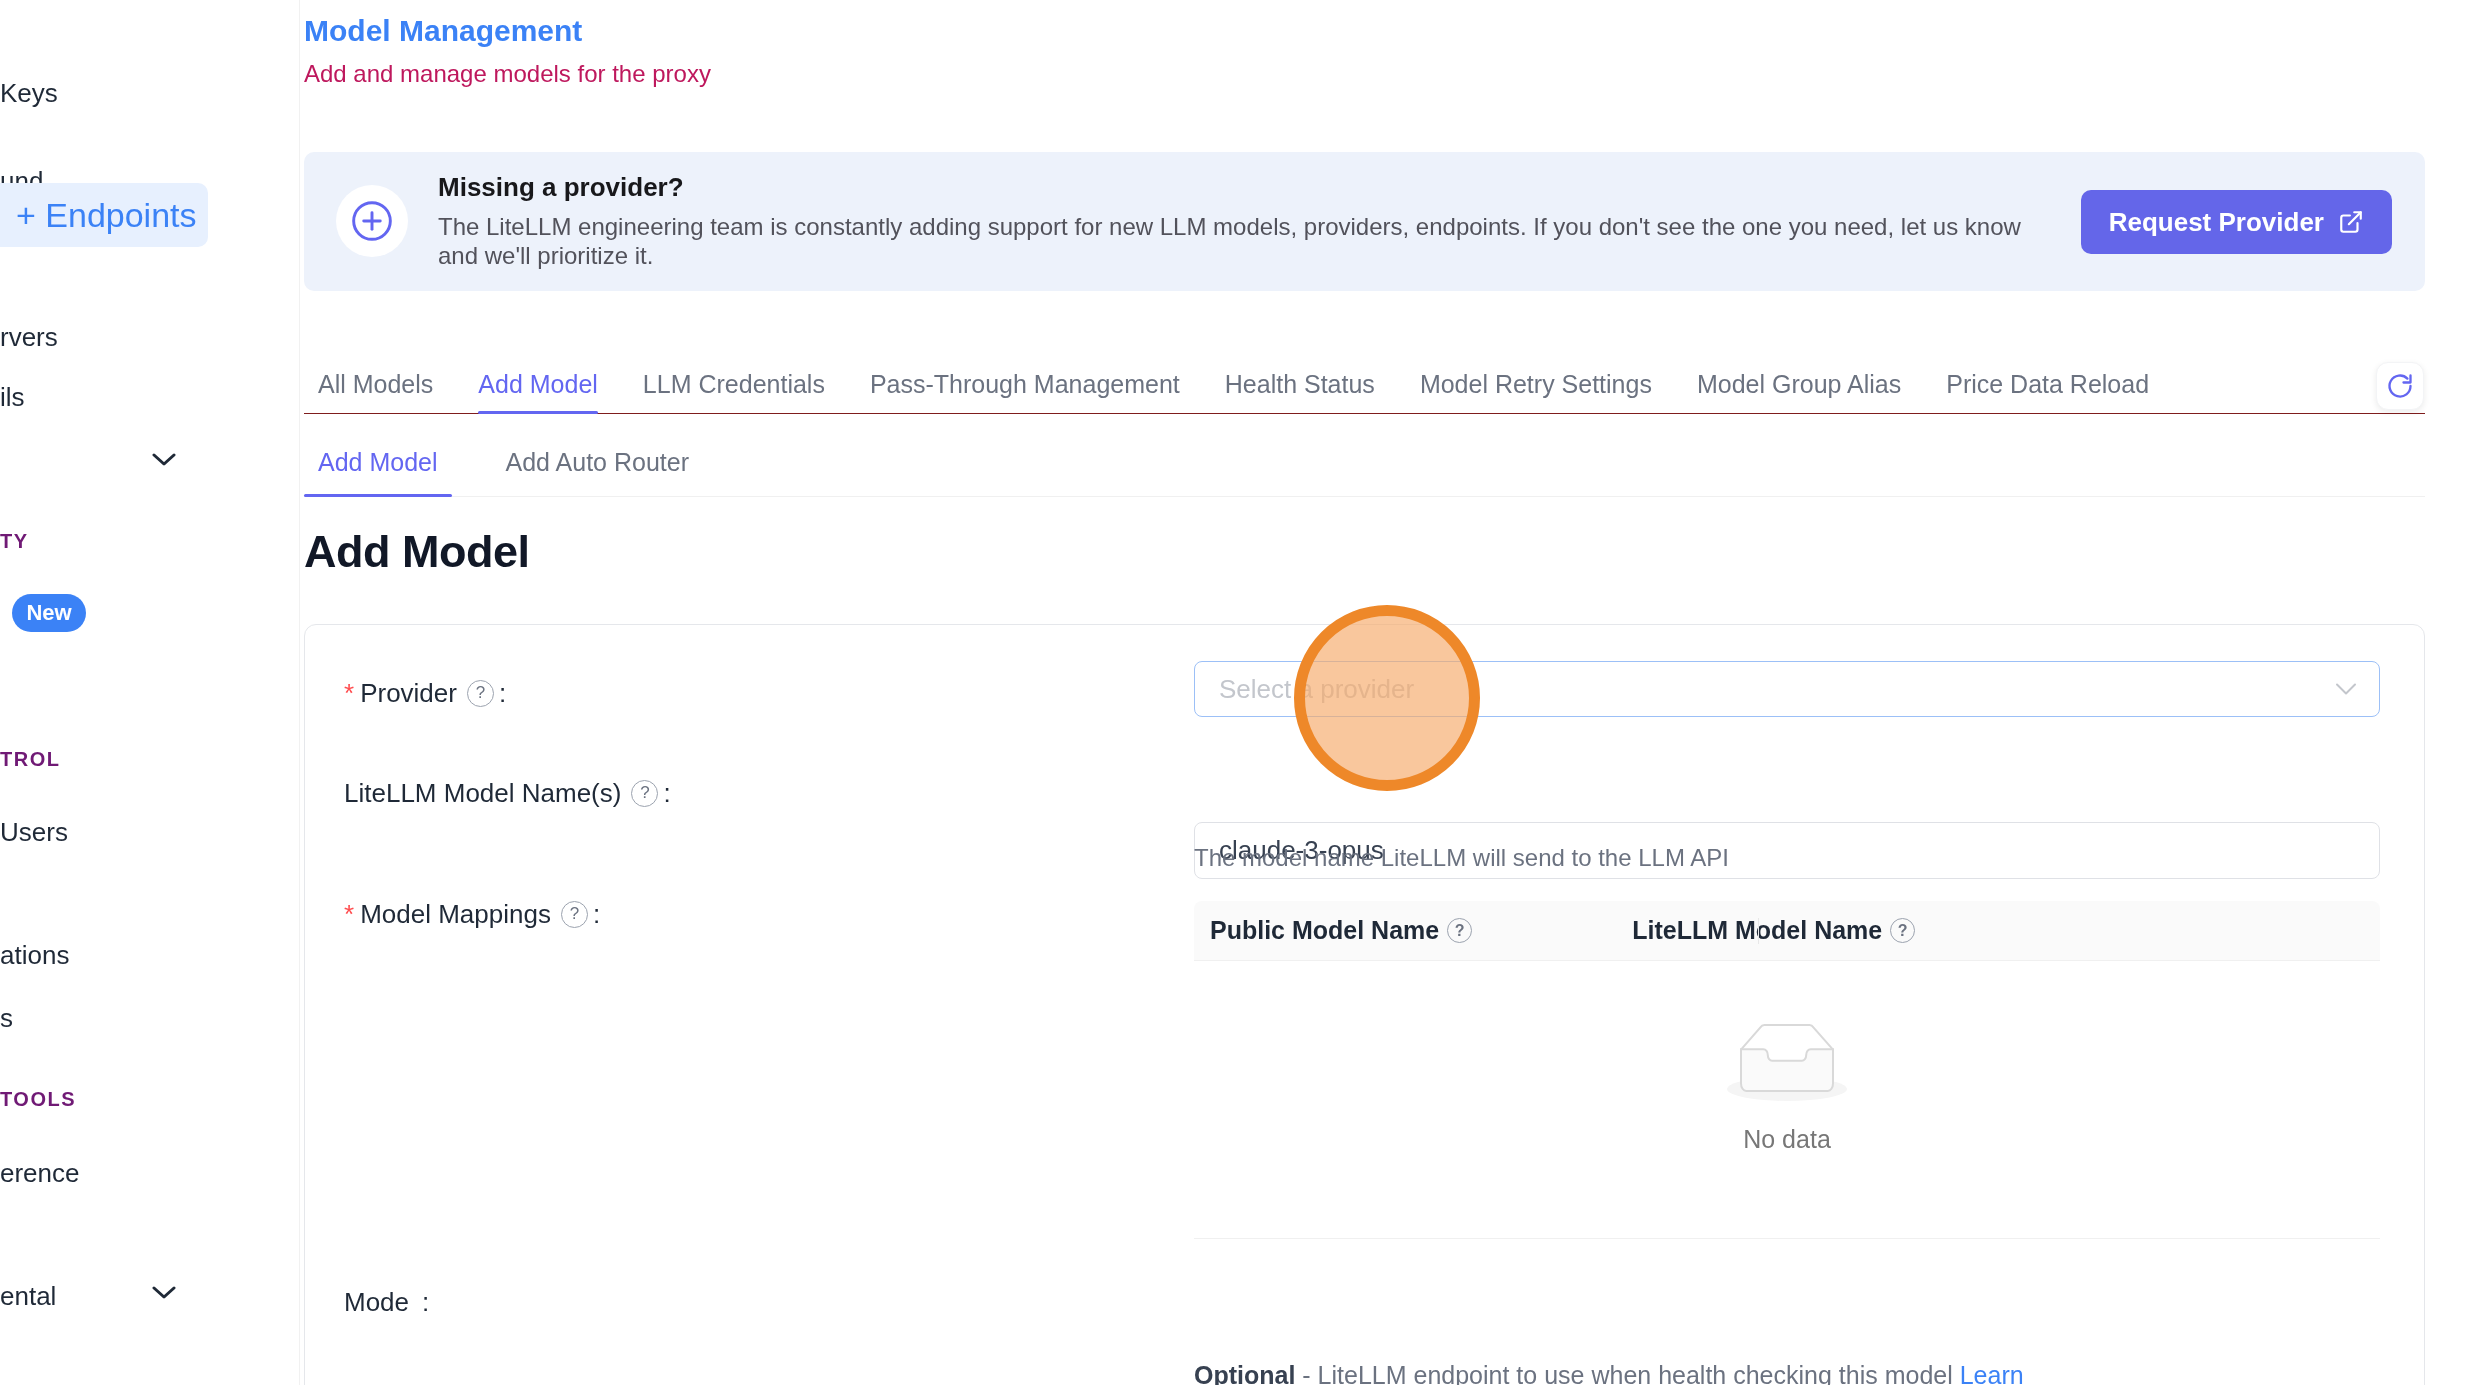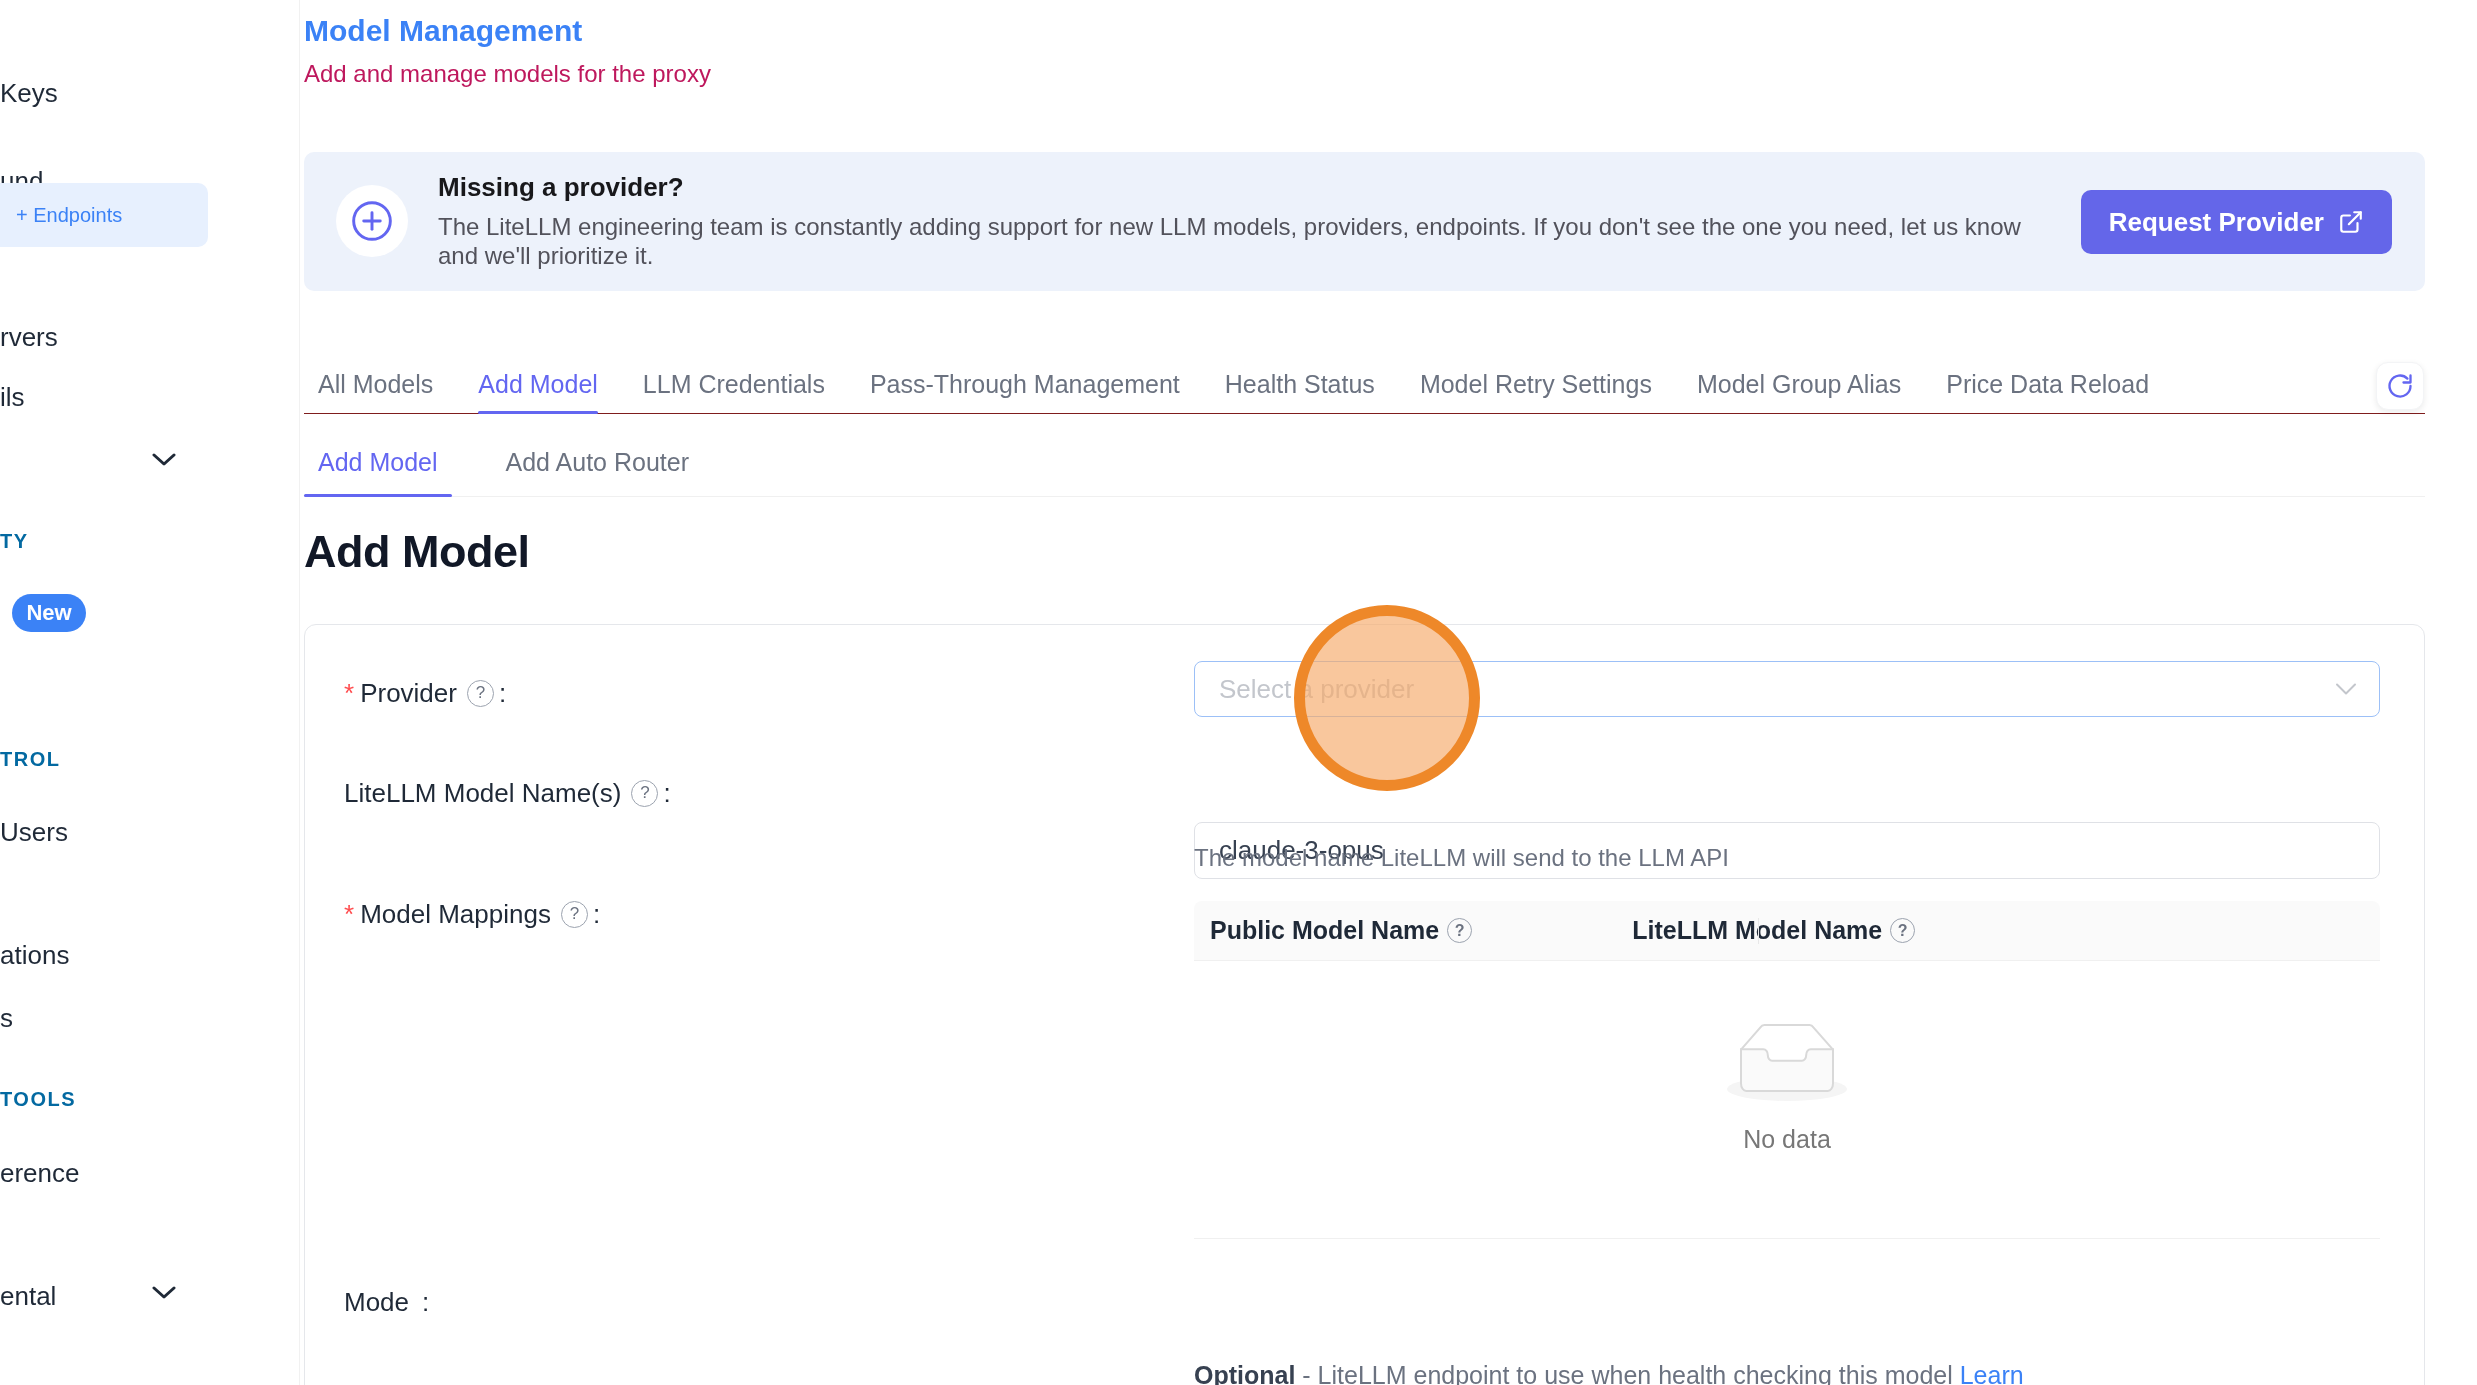--- a/index.html
+++ b/index.html
@@ -5,23 +5,23 @@
   * { margin:0; padding:0; box-sizing:border-box; }
   html,body { background:#fff; }
   .screen {
     position:relative; width:2477px; height:1385px; overflow:hidden;
     background:#fff; font-family:"Liberation Sans","DejaVu Sans",sans-serif;
     color:#1f2937;
   }
   
   .sidebar { position:absolute; left:0; top:0; width:300px; height:1385px; background:#fff; border-right:1px solid #f1f1f1; }
   .side-item { position:absolute; left:0; height:36px; display:flex; align-items:center; font-size:26px; color:#1f2937; white-space:nowrap; cursor:pointer; }
-  .side-section { position:absolute; left:0; height:26px; font-size:20px; font-weight:600; letter-spacing:1.5px; color:#0369a1; white-space:nowrap; }
+  .side-section { position:absolute; left:0; height:26px; font-size:20px; font-weight:600; letter-spacing:1.5px; color:#701a75; white-space:nowrap; }
   .side-pill { position:absolute; left:-40px; width:248px; height:64px; background:#e7f0fe; border-radius:10px; display:flex; align-items:center; }
-  .side-pill .lbl { margin-left:56px; font-size:20px; color:#3b82f6; white-space:nowrap; }
+  .side-pill .lbl { margin-left:56px; font-size:34px; color:#3b82f6; white-space:nowrap; }
   .new-badge { position:absolute; left:12px; width:74px; height:38px; background:#3b82f6; border-radius:19px; color:#fff; font-size:22px; font-weight:600; display:flex; align-items:center; justify-content:center; }
   .side-chevron { position:absolute; left:152px; }
   
   .page-title { position:absolute; left:304px; top:14px; font-size:30px; font-weight:700; color:#3b82f6; }
   .page-subtitle { position:absolute; left:304px; top:60px; font-size:24px; color:#be185d; }
   
   .banner { position:absolute; left:304px; top:152px; width:2121px; height:139px; background:#edf2fb; border-radius:10px; }
   .banner-icon-wrap { position:absolute; left:32px; top:33px; width:72px; height:72px; background:#fff; border-radius:50%; display:flex; align-items:center; justify-content:center; }
   .banner-title { position:absolute; left:134px; top:20px; font-size:26px; font-weight:700; color:#18181b; }
   .banner-body { position:absolute; left:134px; top:60px; width:1600px; font-size:24px; line-height:29px; color:#52525b; }

